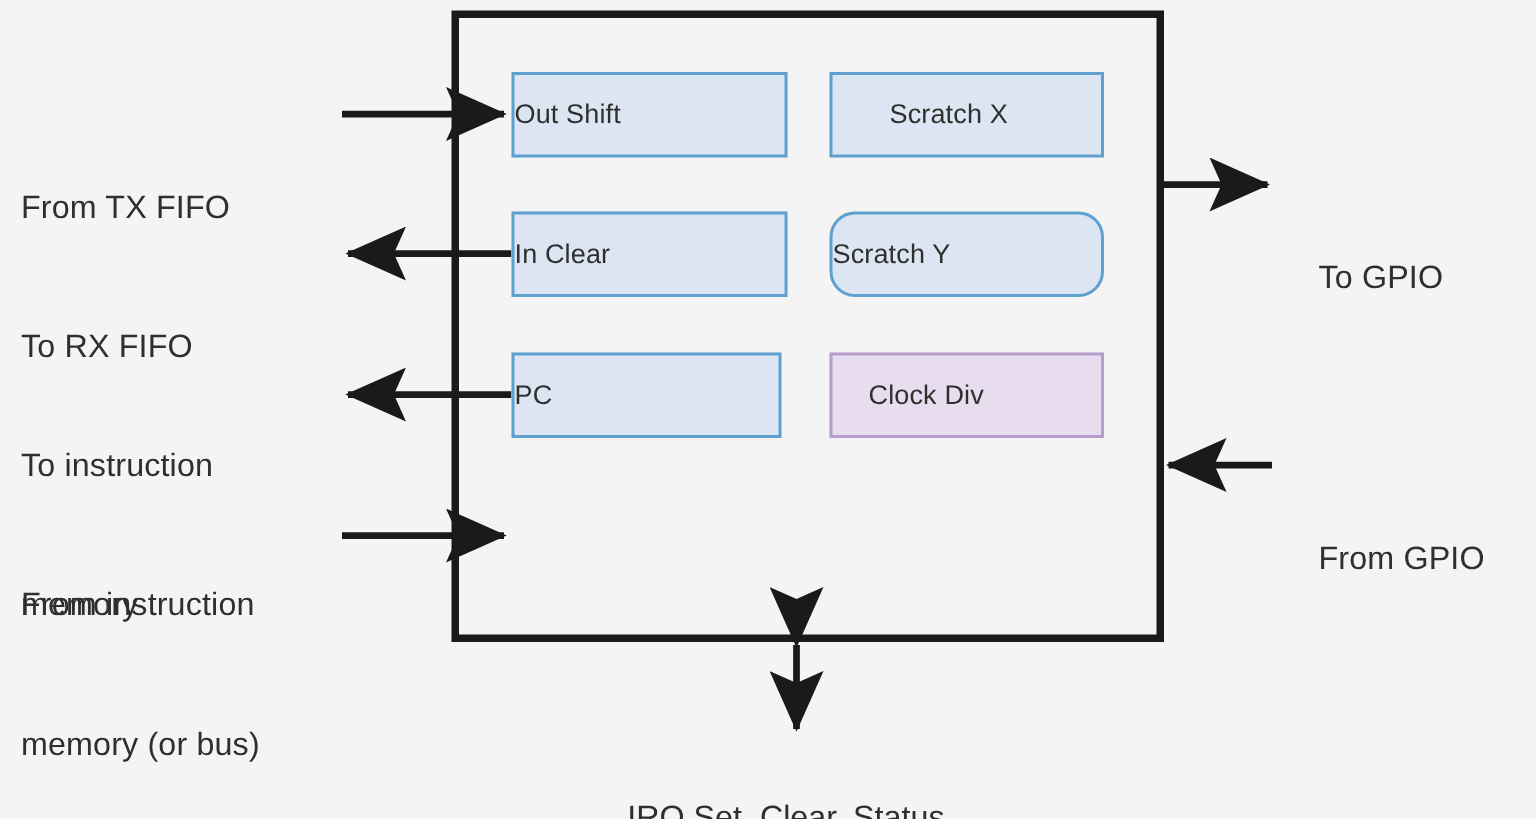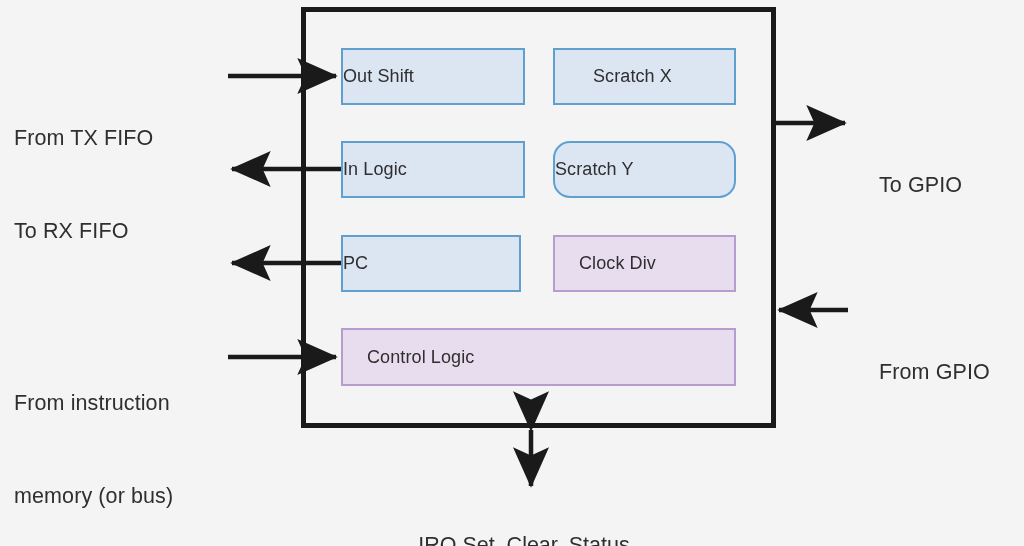--- a/index.html
+++ b/index.html
@@ -97,47 +97,48 @@
 
   <div class="unit-box blue" style="left:341px; top:48px; width:184px; height:57px;">
     <span>Out Shift</span>
   </div>
 
   <div class="unit-box blue" style="left:553px; top:48px; width:183px; height:57px;padding-left:38px;">
     <span>Scratch X</span>
   </div>
 
   <div class="unit-box blue" style="left:341px; top:141px; width:184px; height:57px;">
-    <span>In Logic</span>
+    <span>In Clear</span>
   </div>
 
   <div class="unit-box blue" style="left:553px; top:141px; width:183px; height:57px;border-radius:17px;">
     <span>Scratch Y</span>
   </div>
 
   <div class="unit-box blue" style="left:341px; top:235px; width:180px; height:57px;">
     <span>PC</span>
   </div>
 
   <div class="unit-box purple" style="left:553px; top:235px; width:183px; height:57px;">
     <span>Clock Div</span>
   </div>
 
-  <div class="unit-box purple" style="left:341px; top:328px; width:395px; height:58px;">
-    <span>Control Logic</span>
-  </div>
 
   <div class="label" style="left:14px; top:61px;">
     <div>From TX FIFO</div>
   </div>
 
   <div class="label" style="left:14px; top:154px;">
     <div>To RX FIFO</div>
   </div>
 
+  <div class="label" style="left:14px; top:233px;">
+    <div>To instruction</div>
+    <div>memory</div>
+  </div>
 
   <div class="label" style="left:14px; top:326px;">
     <div>From instruction</div>
     <div>memory (or bus)</div>
   </div>
 
   <div class="label right" style="left:879px; top:108px;">
     <div>To GPIO</div>
   </div>
 

